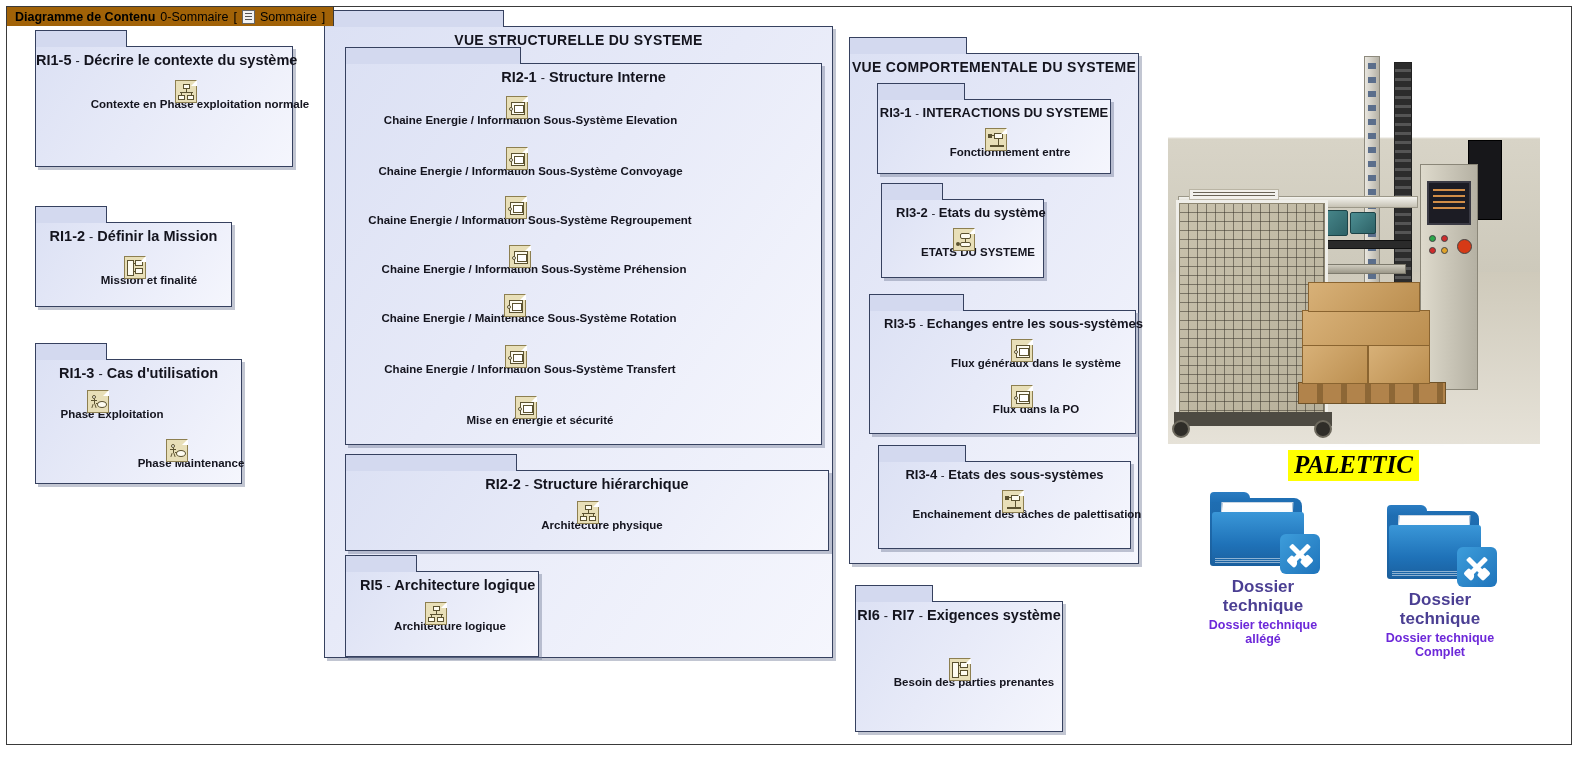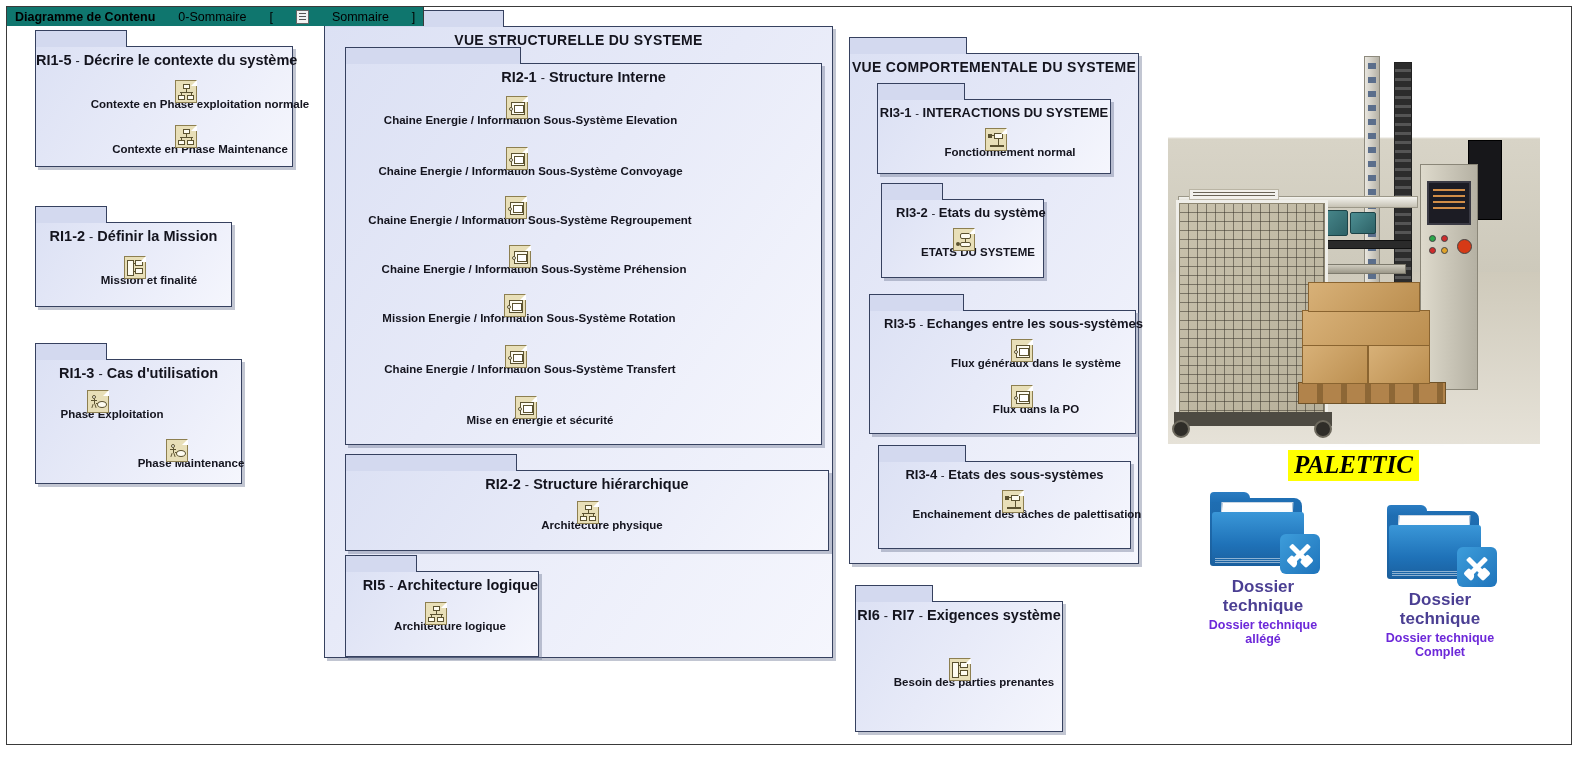--- a/index.html
+++ b/index.html
@@ -21,24 +21,24 @@
     left: 6px; top: 6px;
     width: 1566px; height: 739px;
     border: 1px solid #3a3a3a;
     background: #ffffff;
   }
   .frame-tab {
     position: absolute;
     left: 6px; top: 6px;
     height: 20px;
     padding: 0 8px 0 8px;
-    background: #0f766e;
+    background: #a16207;
     border: 1px solid #3a3a3a;
     border-bottom: none;
-    display: flex; align-items: center; gap: 23px;
+    display: flex; align-items: center; gap: 5px;
     font-size: 12.5px; font-weight: bold; color: #000;
     white-space: nowrap;
     z-index: 40;
   }
   .frame-tab .t-light { font-weight: normal; }
   .doc-mini {
     display: inline-block;
     width: 13px; height: 14px;
     background: #f2f2f2;
     border: 1px solid #666;
@@ -67,21 +67,21 @@
     border: 1px solid #36415f;
     border-bottom: none;
   }
   .pkg > .title {
     position: absolute;
     left: 0; right: 0; top: 5px;
     text-align: center;
     color: #14141e;
     white-space: nowrap;
   }
-  .pkg > .title.left   { text-align: right; padding-left: 14px; }
+  .pkg > .title.left   { text-align: left; padding-left: 14px; }
 
   .t-big   { font-size: 14.5px; font-weight: bold; }
   .t-med   { font-size: 13px;  font-weight: bold; }
   .t-caps  { font-size: 14px;  font-weight: bold; letter-spacing: .3px; }
   .t-light-dash { font-weight: normal; font-size: .88em; }
 
   
   .item {
     position: absolute;
     display: flex; flex-direction: column; align-items: center;
@@ -433,221 +433,207 @@
             <i class="stem"></i>
             <i class="bar"></i>
           <i class="leg-l"></i>
             <i class="leg-r"></i>
             <i class="box-bl"></i>
             <i class="box-br"></i>
           </span>
       </span>
       <span class="lbl">Contexte en Phase exploitation normale</span>
     </div>
-    <div class="item" style="left:50px; top:78px; width:200px;">
+  </div>
+
+  <div class="pkg" style="left:35px; top:222px; width:197px; height:85px;">
+    <div class="tab" style="width:72px;"></div>
+    <div class="title t-big">
+      <span>RI1-2</span>
+      <span class="t-light-dash">-</span>
+      <span>Définir la Mission</span>
+    </div>
+    <div class="item" style="left:34px; top:33px; width:130px;">
+      <span class="dicon">
+        <span class="glyph g-req">
+            <i class="outer"></i>
+            <i class="r1"></i>
+            <i class="r2"></i>
+          <i class="c1"></i>
+            <i class="c2"></i>
+          </span>
+      </span>
+      <span class="lbl">Mission et finalité</span>
+    </div>
+  </div>
+
+  <div class="pkg" style="left:35px; top:359px; width:207px; height:125px;">
+    <div class="tab" style="width:72px;"></div>
+    <div class="title t-big">
+      <span>RI1-3</span>
+      <span class="t-light-dash">-</span>
+      <span>Cas d'utilisation</span>
+    </div>
+    <div class="item" style="left:10px; top:30px; width:104px;">
+      <span class="dicon">
+        <span class="glyph g-uc">
+            <i class="head"></i>
+            <i class="body"></i>
+            <i class="arms"></i>
+          <i class="leg1"></i>
+            <i class="leg2"></i>
+            <i class="link"></i>
+            <i class="oval"></i>
+          </span>
+      </span>
+      <span class="lbl">Phase Exploitation</span>
+    </div>
+    <div class="item" style="left:85px; top:79px; width:112px;">
+      <span class="dicon">
+        <span class="glyph g-uc">
+            <i class="head"></i>
+            <i class="body"></i>
+            <i class="arms"></i>
+          <i class="leg1"></i>
+            <i class="leg2"></i>
+            <i class="link"></i>
+            <i class="oval"></i>
+          </span>
+      </span>
+      <span class="lbl">Phase Maintenance</span>
+    </div>
+  </div>
+
+  <div class="pkg" style="left:324px; top:26px; width:509px; height:632px;">
+    <div class="tab" style="width:180px;"></div>
+    <div class="title t-caps">VUE STRUCTURELLE DU SYSTEME</div>
+  </div>
+
+  <div class="pkg" style="left:345px; top:63px; width:477px; height:382px;">
+    <div class="tab" style="width:176px;"></div>
+    <div class="title t-big">
+      <span>RI2-1</span>
+      <span class="t-light-dash">-</span>
+      <span>Structure Interne</span>
+    </div>
+
+    <div class="item" style="left:18px; top:83px; width:305px;">
+      <span class="dicon">
+        <span class="glyph g-ibd">
+            <i class="outer"></i>
+            <i class="inner"></i>
+            <i class="port"></i>
+          </span>
+      </span>
+      <span class="lbl">Chaine Energie / Information Sous-Système Convoyage</span>
+    </div>
+    <div class="item" style="left:18px; top:32px; width:305px;">
+      <span class="dicon">
+        <span class="glyph g-ibd">
+            <i class="outer"></i>
+            <i class="inner"></i>
+            <i class="port"></i>
+          </span>
+      </span>
+      <span class="lbl">Chaine Energie / Information Sous-Système Elevation</span>
+    </div>
+    <div class="item" style="left:10px; top:132px; width:320px;">
+      <span class="dicon">
+        <span class="glyph g-ibd">
+            <i class="outer"></i>
+            <i class="inner"></i>
+            <i class="port"></i>
+          </span>
+      </span>
+      <span class="lbl">Chaine Energie / Information Sous-Système Regroupement</span>
+    </div>
+    <div class="item" style="left:24px; top:181px; width:300px;">
+      <span class="dicon">
+        <span class="glyph g-ibd">
+            <i class="outer"></i>
+            <i class="inner"></i>
+            <i class="port"></i>
+          </span>
+      </span>
+      <span class="lbl">Chaine Energie / Information Sous-Système Préhension</span>
+    </div>
+    <div class="item" style="left:24px; top:230px; width:290px;">
+      <span class="dicon">
+        <span class="glyph g-ibd">
+            <i class="outer"></i>
+            <i class="inner"></i>
+            <i class="port"></i>
+          </span>
+      </span>
+      <span class="lbl">Chaine Energie / Maintenance Sous-Système Rotation</span>
+    </div>
+    <div class="item" style="left:24px; top:281px; width:292px;">
+      <span class="dicon">
+        <span class="glyph g-ibd">
+            <i class="outer"></i>
+            <i class="inner"></i>
+            <i class="port"></i>
+          </span>
+      </span>
+      <span class="lbl">Chaine Energie / Information Sous-Système Transfert</span>
+    </div>
+    <div class="item" style="left:100px; top:332px; width:160px;">
+      <span class="dicon">
+        <span class="glyph g-ibd">
+            <i class="outer"></i>
+            <i class="inner"></i>
+            <i class="port"></i>
+          </span>
+      </span>
+      <span class="lbl">Mise en énergie et sécurité</span>
+    </div>
+  </div>
+
+  <div class="pkg" style="left:345px; top:470px; width:484px; height:81px;">
+    <div class="tab" style="width:172px;"></div>
+    <div class="title t-big">
+      <span>RI2-2</span>
+      <span class="t-light-dash">-</span>
+      <span>Structure hiérarchique</span>
+    </div>
+    <div class="item" style="left:168px; top:30px; width:148px;">
       <span class="dicon">
         <span class="glyph g-bdd">
             <i class="box-top"></i>
             <i class="stem"></i>
             <i class="bar"></i>
           <i class="leg-l"></i>
             <i class="leg-r"></i>
             <i class="box-bl"></i>
             <i class="box-br"></i>
           </span>
       </span>
-      <span class="lbl">Contexte en Phase Maintenance</span>
-    </div>
-  </div>
-
-  <div class="pkg" style="left:35px; top:222px; width:197px; height:85px;">
+      <span class="lbl">Architecture physique</span>
+    </div>
+  </div>
+
+  <div class="pkg" style="left:345px; top:571px; width:194px; height:86px;">
     <div class="tab" style="width:72px;"></div>
-    <div class="title t-big">
-      <span>RI1-2</span>
-      <span class="t-light-dash">-</span>
-      <span>Définir la Mission</span>
-    </div>
-    <div class="item" style="left:34px; top:33px; width:130px;">
-      <span class="dicon">
-        <span class="glyph g-req">
-            <i class="outer"></i>
-            <i class="r1"></i>
-            <i class="r2"></i>
-          <i class="c1"></i>
-            <i class="c2"></i>
-          </span>
-      </span>
-      <span class="lbl">Mission et finalité</span>
-    </div>
-  </div>
-
-  <div class="pkg" style="left:35px; top:359px; width:207px; height:125px;">
-    <div class="tab" style="width:72px;"></div>
-    <div class="title t-big">
-      <span>RI1-3</span>
-      <span class="t-light-dash">-</span>
-      <span>Cas d'utilisation</span>
-    </div>
-    <div class="item" style="left:10px; top:30px; width:104px;">
-      <span class="dicon">
-        <span class="glyph g-uc">
-            <i class="head"></i>
-            <i class="body"></i>
-            <i class="arms"></i>
-          <i class="leg1"></i>
-            <i class="leg2"></i>
-            <i class="link"></i>
-            <i class="oval"></i>
-          </span>
-      </span>
-      <span class="lbl">Phase Exploitation</span>
-    </div>
-    <div class="item" style="left:85px; top:79px; width:112px;">
-      <span class="dicon">
-        <span class="glyph g-uc">
-            <i class="head"></i>
-            <i class="body"></i>
-            <i class="arms"></i>
-          <i class="leg1"></i>
-            <i class="leg2"></i>
-            <i class="link"></i>
-            <i class="oval"></i>
-          </span>
-      </span>
-      <span class="lbl">Phase Maintenance</span>
-    </div>
-  </div>
-
-  <div class="pkg" style="left:324px; top:26px; width:509px; height:632px;">
-    <div class="tab" style="width:180px;"></div>
-    <div class="title t-caps">VUE STRUCTURELLE DU SYSTEME</div>
-  </div>
-
-  <div class="pkg" style="left:345px; top:63px; width:477px; height:382px;">
-    <div class="tab" style="width:176px;"></div>
-    <div class="title t-big">
-      <span>RI2-1</span>
-      <span class="t-light-dash">-</span>
-      <span>Structure Interne</span>
-    </div>
-
-    <div class="item" style="left:18px; top:83px; width:305px;">
-      <span class="dicon">
-        <span class="glyph g-ibd">
-            <i class="outer"></i>
-            <i class="inner"></i>
-            <i class="port"></i>
-          </span>
-      </span>
-      <span class="lbl">Chaine Energie / Information Sous-Système Convoyage</span>
-    </div>
-    <div class="item" style="left:18px; top:32px; width:305px;">
-      <span class="dicon">
-        <span class="glyph g-ibd">
-            <i class="outer"></i>
-            <i class="inner"></i>
-            <i class="port"></i>
-          </span>
-      </span>
-      <span class="lbl">Chaine Energie / Information Sous-Système Elevation</span>
-    </div>
-    <div class="item" style="left:10px; top:132px; width:320px;">
-      <span class="dicon">
-        <span class="glyph g-ibd">
-            <i class="outer"></i>
-            <i class="inner"></i>
-            <i class="port"></i>
-          </span>
-      </span>
-      <span class="lbl">Chaine Energie / Information Sous-Système Regroupement</span>
-    </div>
-    <div class="item" style="left:24px; top:181px; width:300px;">
-      <span class="dicon">
-        <span class="glyph g-ibd">
-            <i class="outer"></i>
-            <i class="inner"></i>
-            <i class="port"></i>
-          </span>
-      </span>
-      <span class="lbl">Chaine Energie / Information Sous-Système Préhension</span>
-    </div>
-    <div class="item" style="left:24px; top:230px; width:290px;">
-      <span class="dicon">
-        <span class="glyph g-ibd">
-            <i class="outer"></i>
-            <i class="inner"></i>
-            <i class="port"></i>
-          </span>
-      </span>
-      <span class="lbl">Mission Energie / Information Sous-Système Rotation</span>
-    </div>
-    <div class="item" style="left:24px; top:281px; width:292px;">
-      <span class="dicon">
-        <span class="glyph g-ibd">
-            <i class="outer"></i>
-            <i class="inner"></i>
-            <i class="port"></i>
-          </span>
-      </span>
-      <span class="lbl">Chaine Energie / Information Sous-Système Transfert</span>
-    </div>
-    <div class="item" style="left:100px; top:332px; width:160px;">
-      <span class="dicon">
-        <span class="glyph g-ibd">
-            <i class="outer"></i>
-            <i class="inner"></i>
-            <i class="port"></i>
-          </span>
-      </span>
-      <span class="lbl">Mise en énergie et sécurité</span>
-    </div>
-  </div>
-
-  <div class="pkg" style="left:345px; top:470px; width:484px; height:81px;">
-    <div class="tab" style="width:172px;"></div>
-    <div class="title t-big">
-      <span>RI2-2</span>
-      <span class="t-light-dash">-</span>
-      <span>Structure hiérarchique</span>
-    </div>
-    <div class="item" style="left:168px; top:30px; width:148px;">
+    <div class="title t-big left">
+      <span>RI5</span>
+      <span class="t-light-dash">-</span>
+      <span>Architecture logique</span>
+    </div>
+    <div class="item" style="left:24px; top:30px; width:132px;">
       <span class="dicon">
         <span class="glyph g-bdd">
             <i class="box-top"></i>
             <i class="stem"></i>
             <i class="bar"></i>
           <i class="leg-l"></i>
             <i class="leg-r"></i>
             <i class="box-bl"></i>
             <i class="box-br"></i>
           </span>
       </span>
-      <span class="lbl">Architecture physique</span>
-    </div>
-  </div>
-
-  <div class="pkg" style="left:345px; top:571px; width:194px; height:86px;">
-    <div class="tab" style="width:72px;"></div>
-    <div class="title t-big left">
-      <span>RI5</span>
-      <span class="t-light-dash">-</span>
-      <span>Architecture logique</span>
-    </div>
-    <div class="item" style="left:24px; top:30px; width:132px;">
-      <span class="dicon">
-        <span class="glyph g-bdd">
-            <i class="box-top"></i>
-            <i class="stem"></i>
-            <i class="bar"></i>
-          <i class="leg-l"></i>
-            <i class="leg-r"></i>
-            <i class="box-bl"></i>
-            <i class="box-br"></i>
-          </span>
-      </span>
       <span class="lbl">Architecture logique</span>
     </div>
   </div>
 
   <div class="pkg" style="left:849px; top:53px; width:290px; height:511px;">
     <div class="tab" style="width:118px;"></div>
     <div class="title t-caps">VUE COMPORTEMENTALE DU SYSTEME</div>
   </div>
 
   <div class="pkg" style="left:877px; top:99px; width:234px; height:75px;">
@@ -660,21 +646,21 @@
     <div class="item" style="left:57px; top:28px; width:122px;">
       <span class="dicon">
         <span class="glyph g-seq">
             <i class="arrowhead"></i>
             <i class="arrow"></i>
             <i class="head"></i>
           <i class="life"></i>
             <i class="base"></i>
           </span>
       </span>
-      <span class="lbl">Fonctionnement normal</span>
+      <span class="lbl">Fonctionnement entre</span>
     </div>
   </div>
 
   <div class="pkg" style="left:881px; top:199px; width:163px; height:79px;">
     <div class="tab" style="width:62px;"></div>
     <div class="title t-med left">
       <span>RI3-2</span>
       <span class="t-light-dash">-</span>
       <span>Etats du système</span>
     </div>

